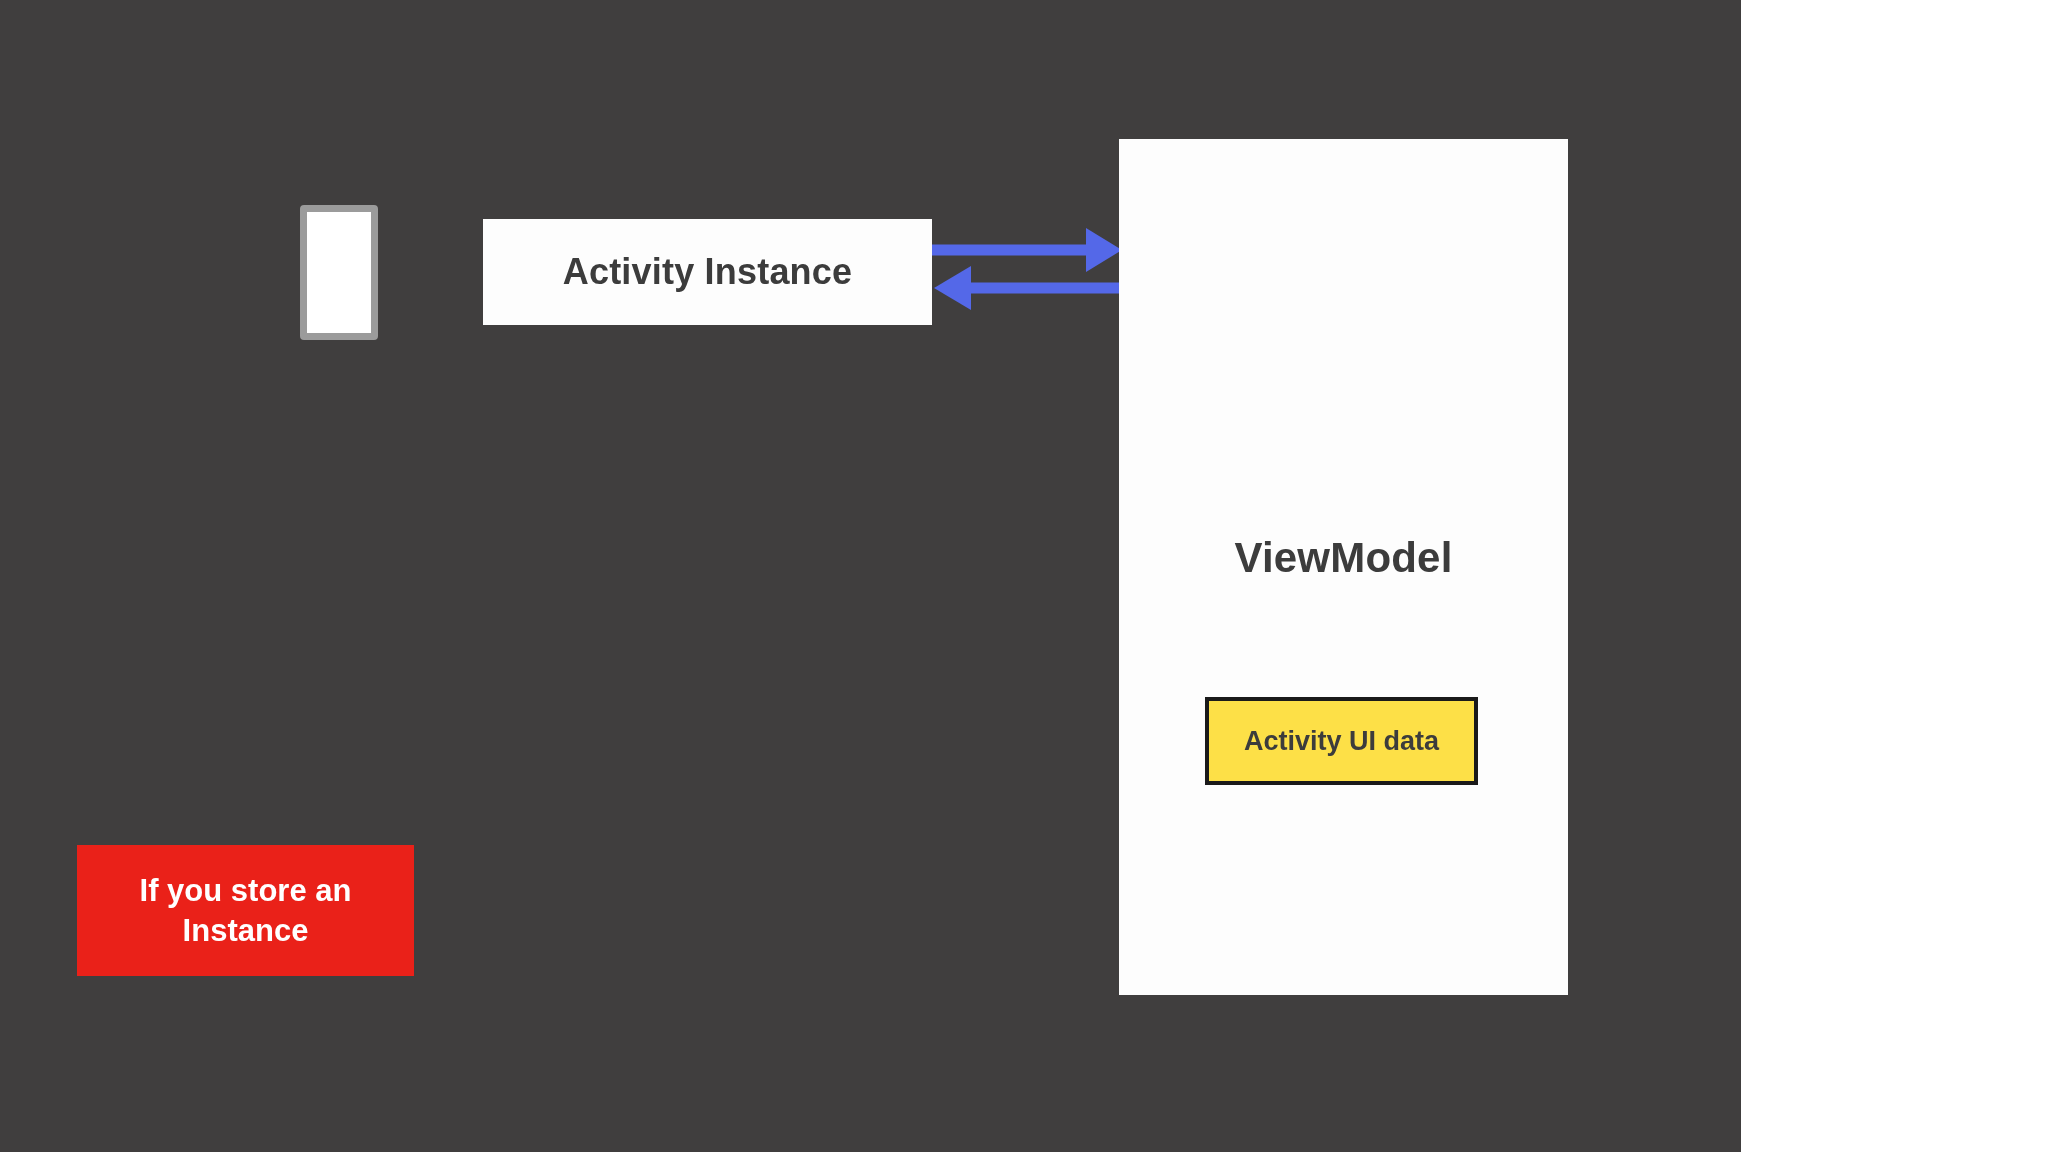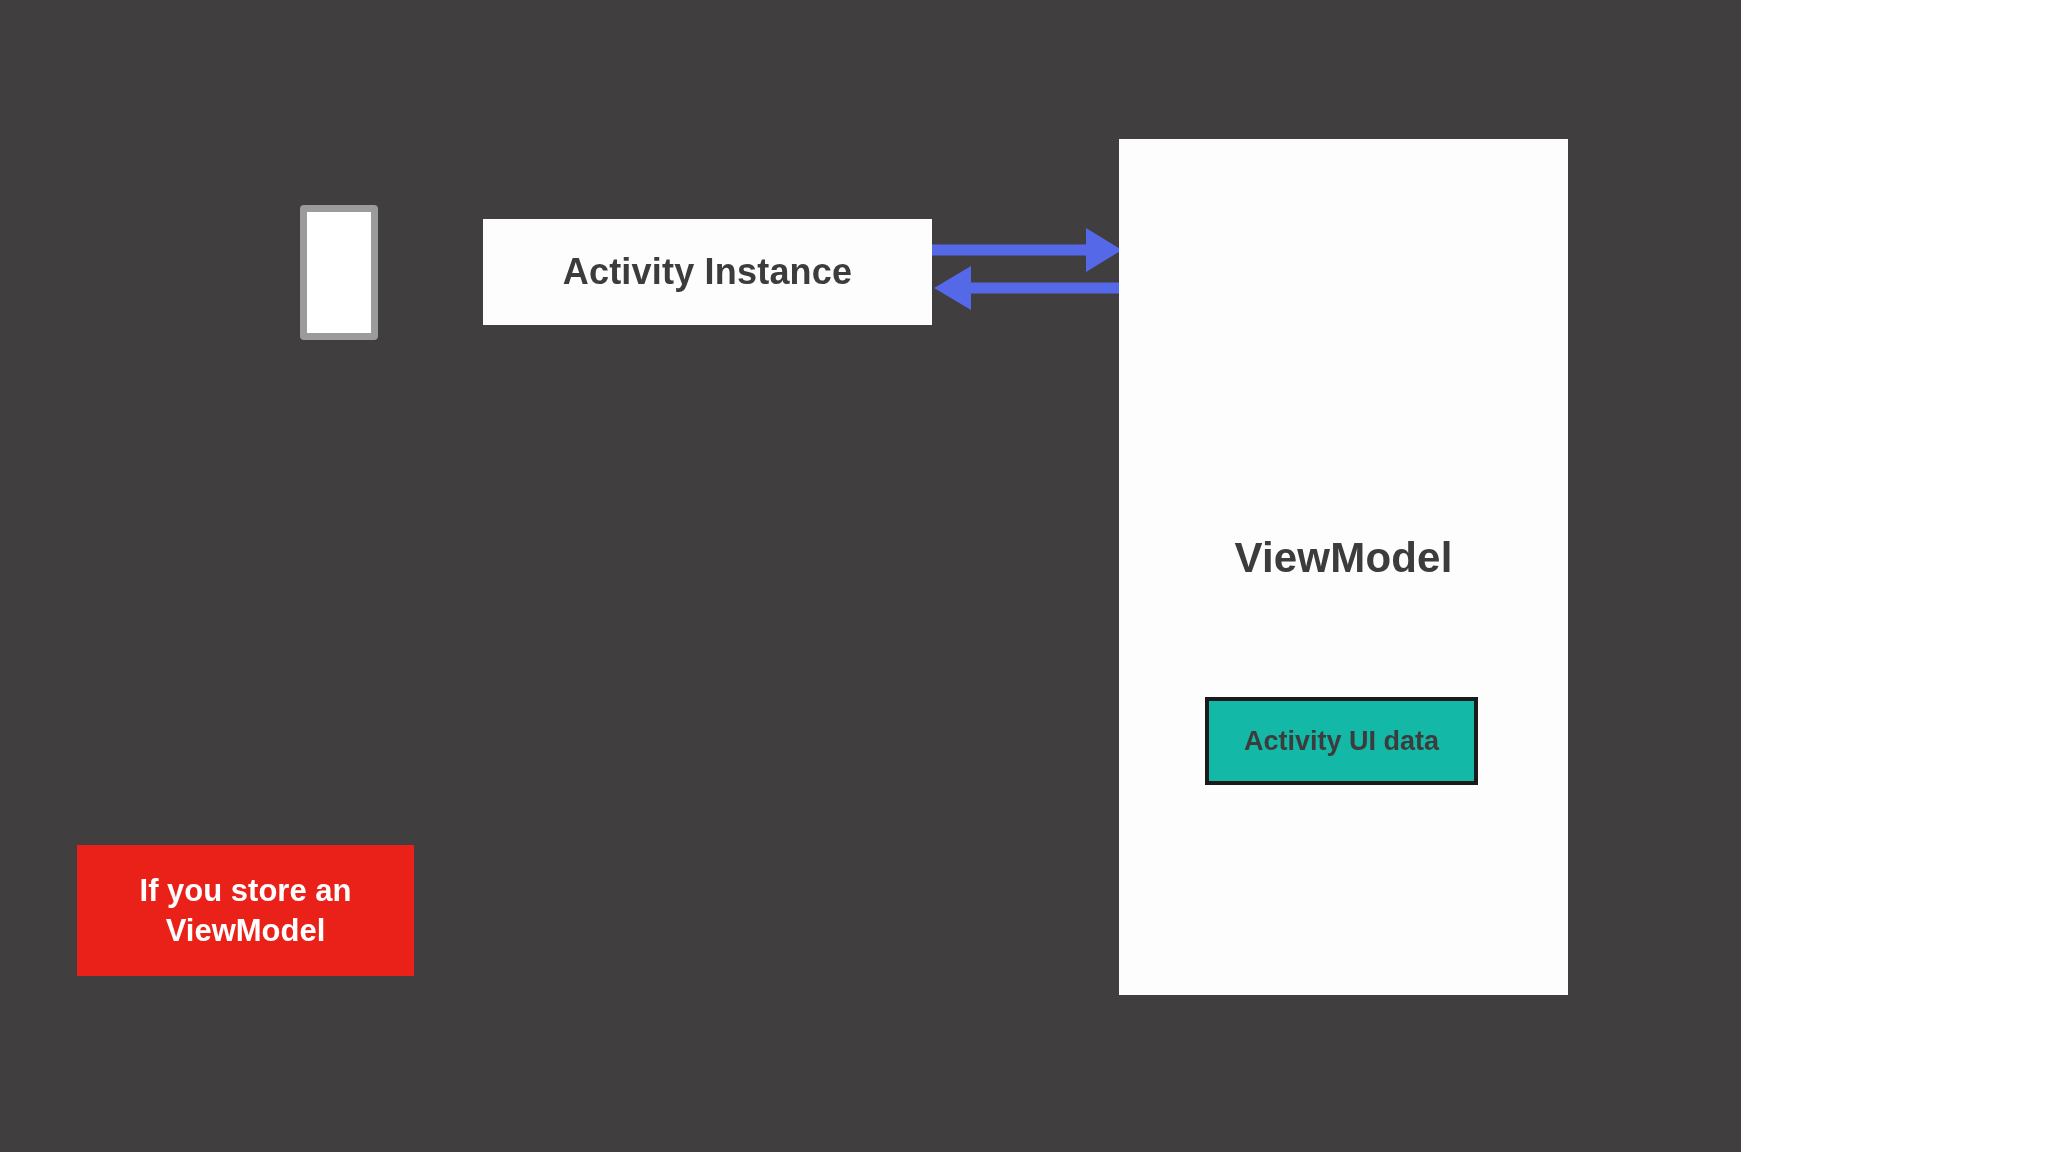--- a/index.html
+++ b/index.html
@@ -76,21 +76,21 @@
   }
 
   .ui-data-box {
     position: absolute;
     left: 86px;
     top: 558px;
     width: 273px;
     height: 88px;
     border: 4px solid #1A1A1A;
     box-sizing: border-box;
-    background: #14b8a6;
+    background: #fde047;
     display: flex;
     align-items: center;
     justify-content: center;
   }
   .ui-data-label {
     font-size: 27px;
     font-weight: bold;
     color: #3C3C3C;
     white-space: nowrap;
   }
@@ -152,16 +152,16 @@
 
   <div class="node-box viewmodel-box">
     <div class="viewmodel-label">ViewModel</div>
 
     <div class="ui-data-box">
       <span class="ui-data-label">Activity UI data</span>
     </div>
   </div>
 
   <div class="callout-red">
-    <span class="callout-red-label">If you store an ViewModel</span>
+    <span class="callout-red-label">If you store an Instance</span>
   </div>
 
 </div>
 
 </body></html>

